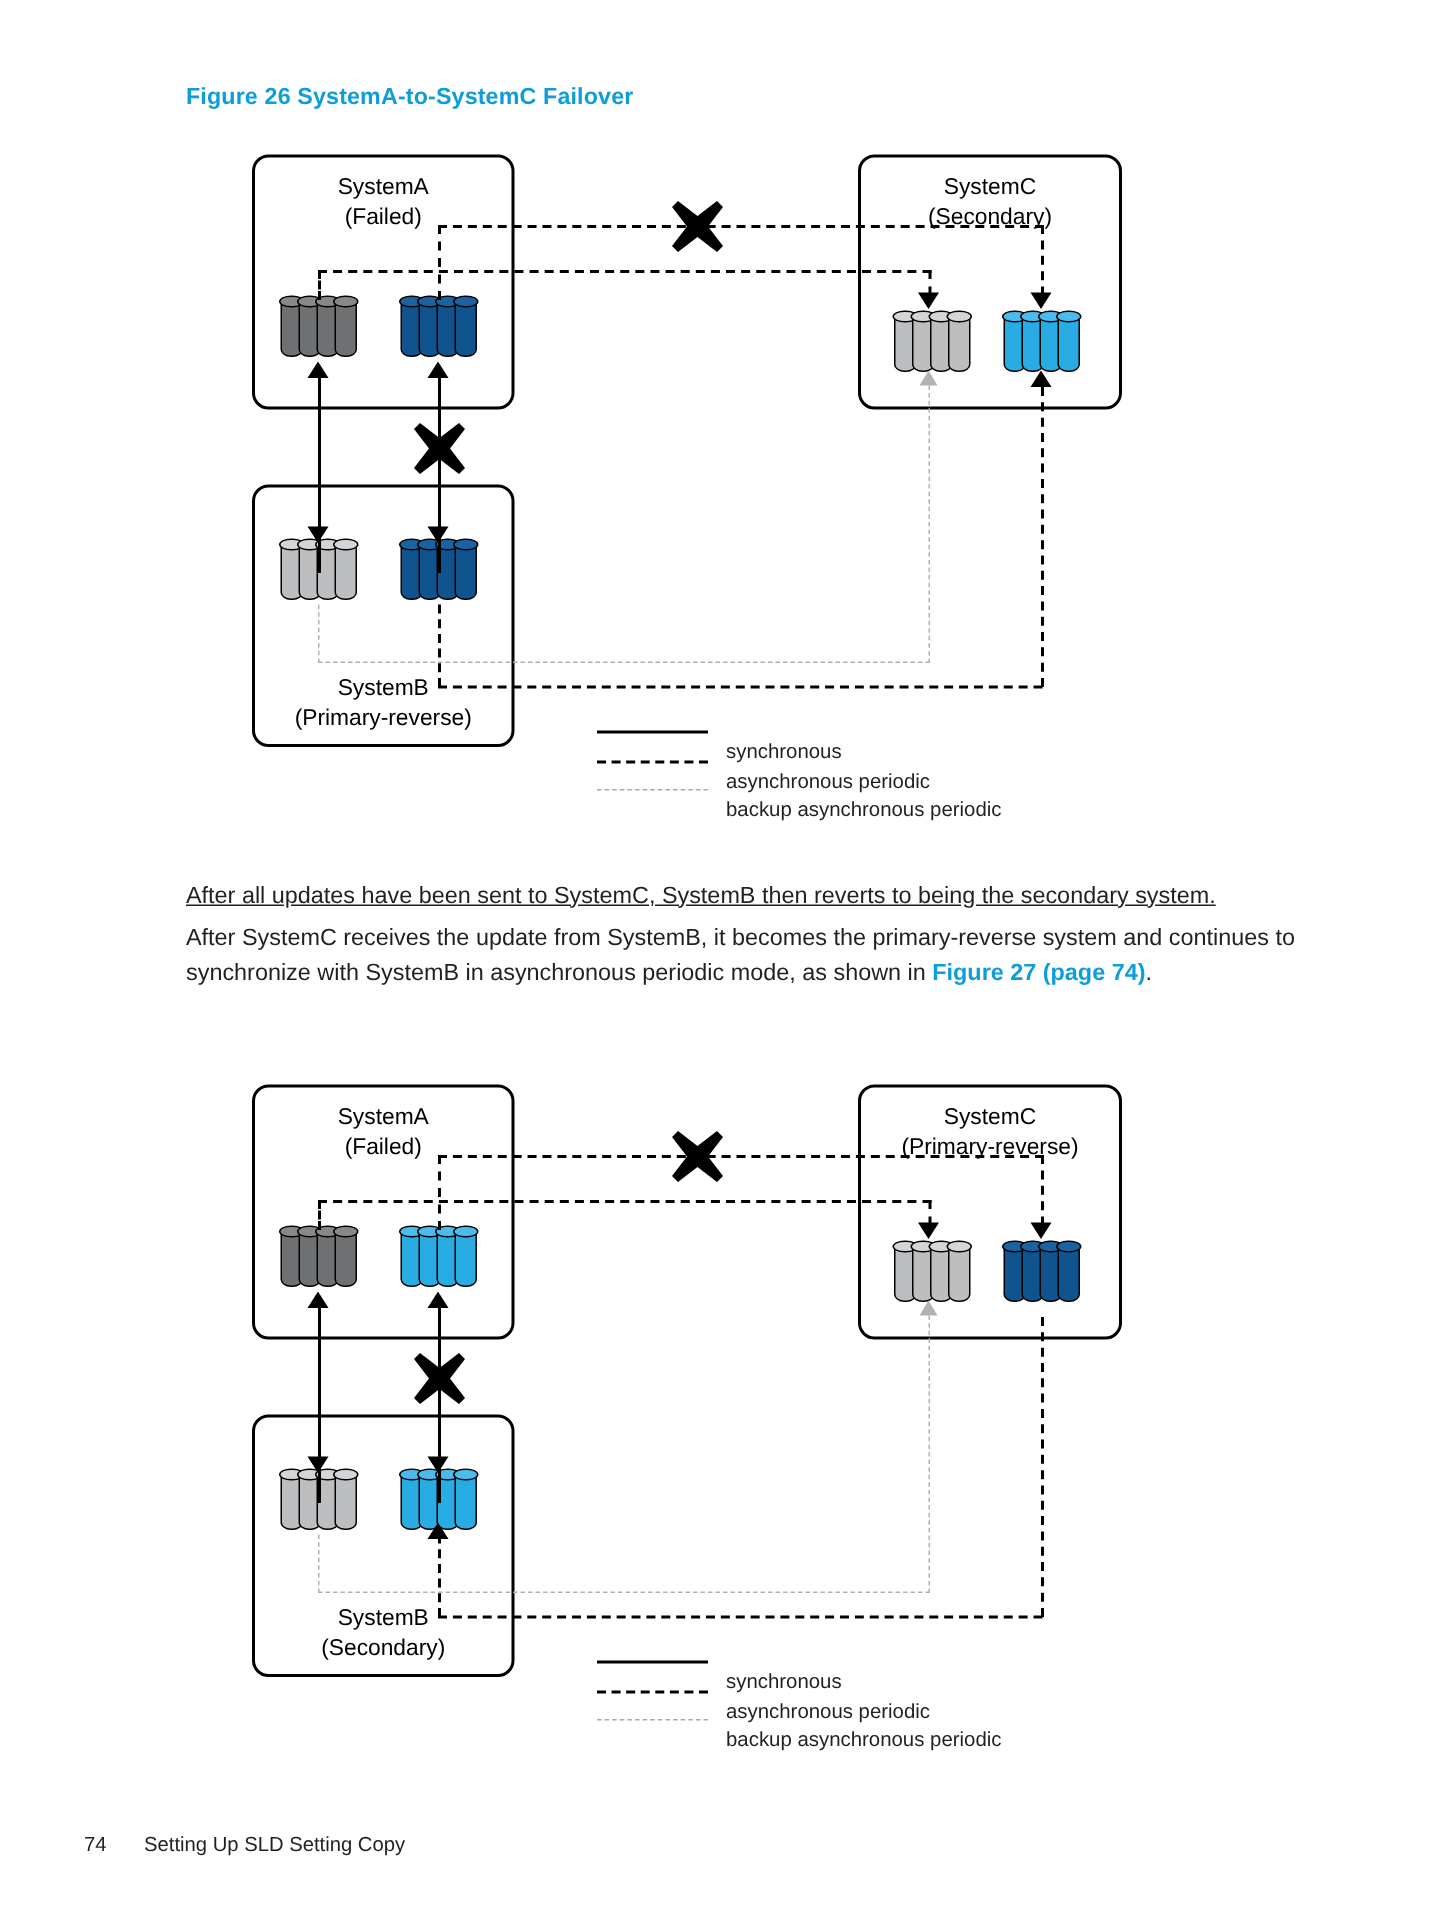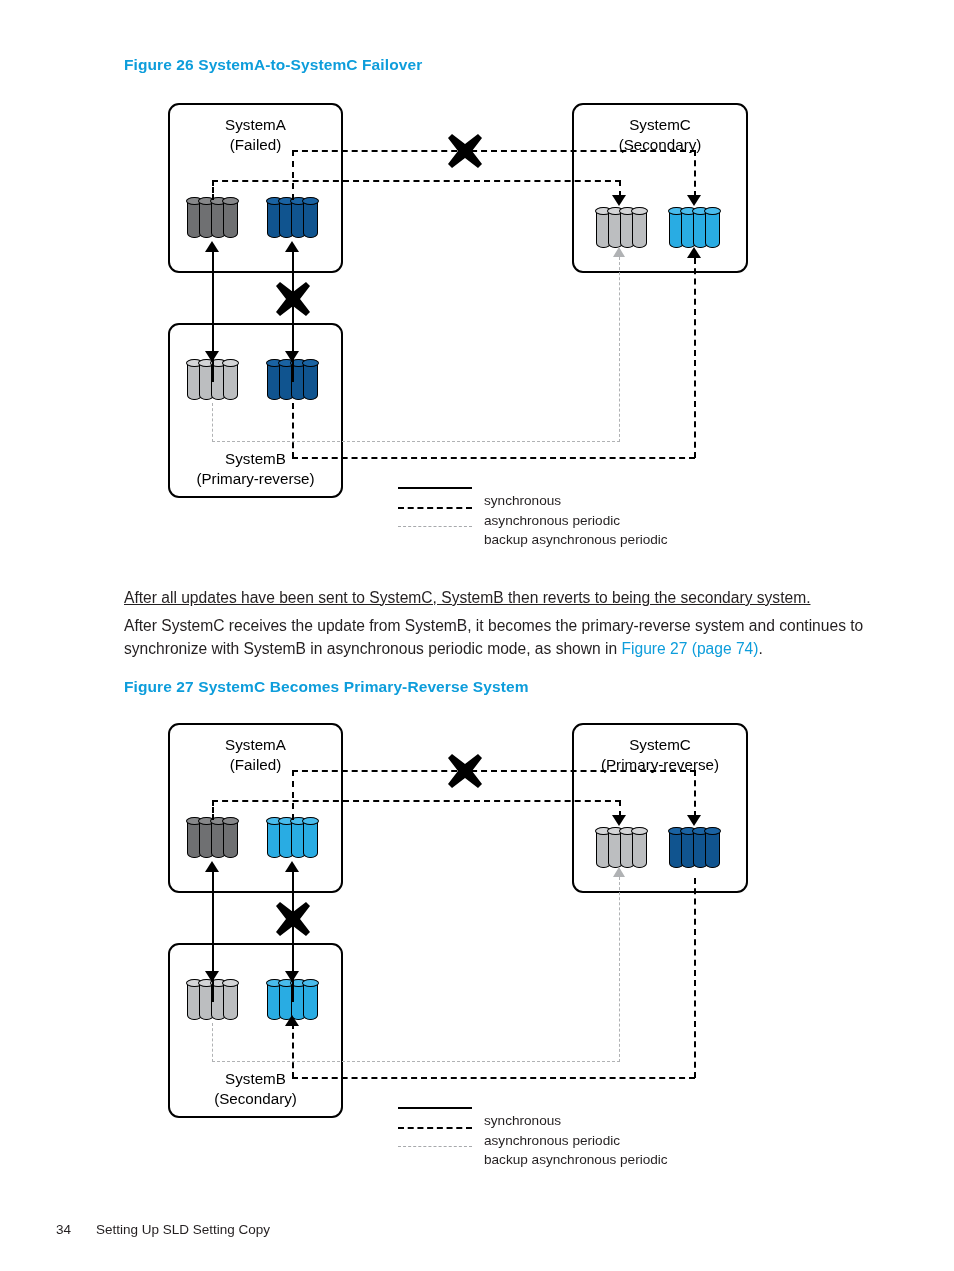--- a/index.html
+++ b/index.html
@@ -17,21 +17,21 @@
   }
   #cap26{top:56px;}
   #cap27{top:678px;}
 
   .body-par{
     position:absolute;left:124px;width:760px;
     font-size:15.6px;line-height:23px;color:#231f20;
   }
   #par1{top:570px;text-decoration:underline;}
   #par2{top:598px;}
-  .link{color:#0d9ddb;}
+  .link{color:#0d9ddb;font-weight:bold;}
 
   .footer{
     position:absolute;left:56px;top:1222px;
     font-size:13.5px;color:#231f20;white-space:nowrap;
   }
   .footer .pg{display:inline-block;width:40px;}
 
   
   .figure{position:absolute;left:0;top:0;width:954px;}
   #fig26{top:95px;height:455px;}
@@ -228,21 +228,20 @@
         <div class="lbl">backup asynchronous periodic</div>
       </div>
     </div>
   </div>
 
   <p class="body-par" id="par1">After all updates have been sent to SystemC, SystemB then reverts to being the secondary system.</p>
   <p class="body-par" id="par2">
     <span>After SystemC receives the update from SystemB, it becomes the primary-reverse system and continues to synchronize with SystemB in asynchronous periodic mode, as shown in </span><span class="link">Figure 27 (page 74)</span><span>.</span>
   </p>
 
-  <div class="fig-caption" id="cap27">Figure 27 SystemC Becomes Primary-Reverse System</div>
 
   <div class="figure" id="fig27">
 
     <div class="sysbox box-a">
       <div class="title title-top">
         <span>SystemA</span><br>
         <span>(Failed)</span>
       </div>
     </div>
 
@@ -348,16 +347,16 @@
         <div class="lbl">asynchronous periodic</div>
       </div>
       <div class="row">
         <div class="swatch s-dash-g"></div>
         <div class="lbl">backup asynchronous periodic</div>
       </div>
     </div>
   </div>
 
   <div class="footer">
-    <span class="pg">34</span><span>Setting Up SLD Setting Copy</span>
+    <span class="pg">74</span><span>Setting Up SLD Setting Copy</span>
   </div>
 
 </div>
 
 </body></html>

